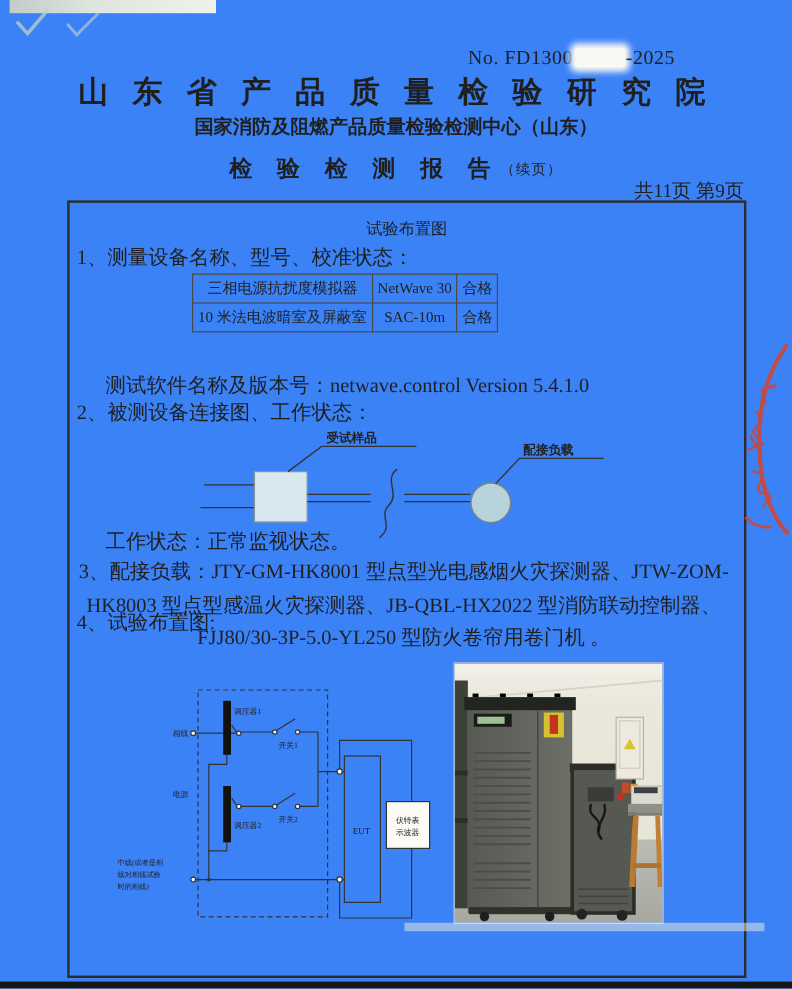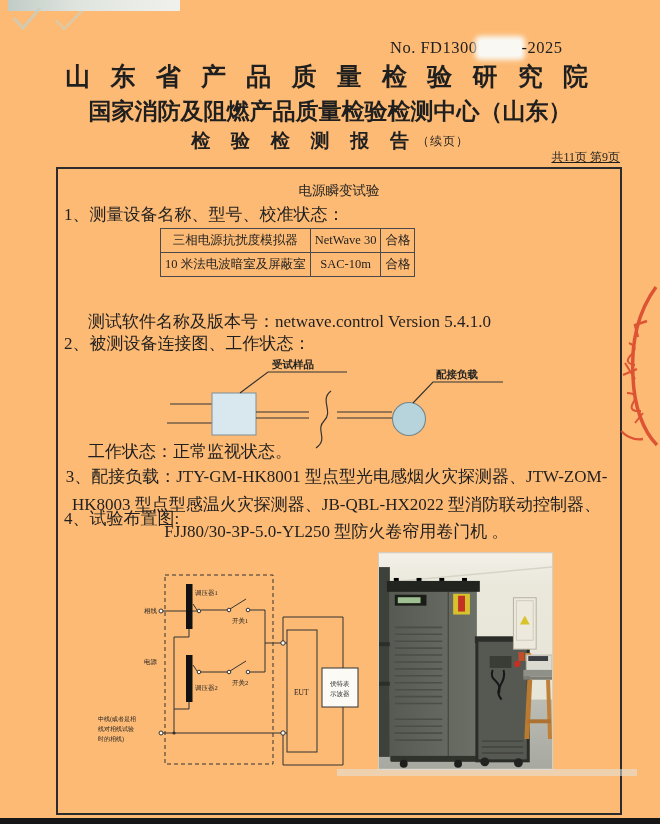--- a/index.html
+++ b/index.html
@@ -1,40 +1,40 @@
 <!DOCTYPE html>
 <html><head>
 <meta charset="utf-8">
 <style>
   * { margin:0; padding:0; box-sizing:border-box; }
   html,body { background:#ffffff; }
   .page {
     position:relative; width:660px; height:824px;
-    background:#fdba74; overflow:hidden;
+    background:#3b82f6; overflow:hidden;
     font-family:"Liberation Serif","DejaVu Serif",serif;
     color:#1f1f1f;
   }
   .abs { position:absolute; }
   
   .top-strip { left:8px; top:0; width:172px; height:11px;
     background:linear-gradient(90deg,#c2ccc6,#dfe4df 40%,#eff0eb 95%); }
   .bottom-strip { left:0; top:818px; width:660px; height:6px; background:#161616; }
   .scan-band { left:337px; top:769px; width:300px; height:7px; background:#e2e6e0; opacity:.55; }
   
   .report-no { left:390px; top:38px; font-size:16.5px; letter-spacing:.5px;
     display:flex; align-items:center; white-space:nowrap; }
   .redact-blur { display:inline-block; width:42px; height:16px; margin:0 1px;
     background:#f9f8f3; box-shadow:0 0 5px 4px #f9f8f3; border-radius:2px; }
   .t1 { left:0; top:60px; width:660px; text-align:center; font-size:25px;
     font-weight:600; letter-spacing:7px; }
-  .t2 { left:0; top:96px; width:660px; text-align:center; font-size:23px; font-weight:700; }
+  .t2 { left:0; top:96px; width:660px; text-align:center; font-size:16px; font-weight:700; }
   .t3 { left:0; top:128px; width:660px; text-align:center; font-size:19px;
     font-weight:700; letter-spacing:8px; }
   .t3 .cont { font-size:12px; font-weight:400; letter-spacing:1px; position:relative; top:-2px; }
-  .page-info { top:149px; right:40px; font-size:12px;text-decoration:underline; }
+  .page-info { top:149px; right:40px; font-size:16px; }
   
   .content-box { left:56px; top:167px; width:566px; height:648px;
     border:2px solid #2c2c2c; }
   .sec-title { left:56px; top:182px; width:566px; text-align:center; font-size:13.5px; }
   .body-text { font-size:17px; }
   .item1 { left:64px; top:203px; }
   .equip-table { left:160px; top:228px; border-collapse:collapse; }
   .equip-table td { border:1px solid #4a4a4a; text-align:center;
     font-size:12.5px; height:24px; padding:0 4px; }
   .col-a { width:146px; } .col-b { width:78px; } .col-c { width:75px; }
@@ -67,21 +67,21 @@
     <span>-2025</span>
   </div>
   <div class="abs t1">山 东 省 产 品 质 量 检 验 研 究 院</div>
   <div class="abs t2">国家消防及阻燃产品质量检验检测中心（山东）</div>
   <div class="abs t3">
     <span>检 验 检 测 报 告</span><span class="cont">（续页）</span>
   </div>
   <div class="abs page-info">共11页 第9页</div>
 
   <div class="abs content-box"></div>
-  <div class="abs sec-title">电源瞬变试验</div>
+  <div class="abs sec-title">试验布置图</div>
   <div class="abs body-text item1">1、测量设备名称、型号、校准状态：</div>
 
   <table class="abs equip-table">
     <tbody>
     <tr>
       <td>三相电源抗扰度模拟器</td>
       <td>NetWave 30</td>
       <td>合格</td>
     </tr>
     <tr>

